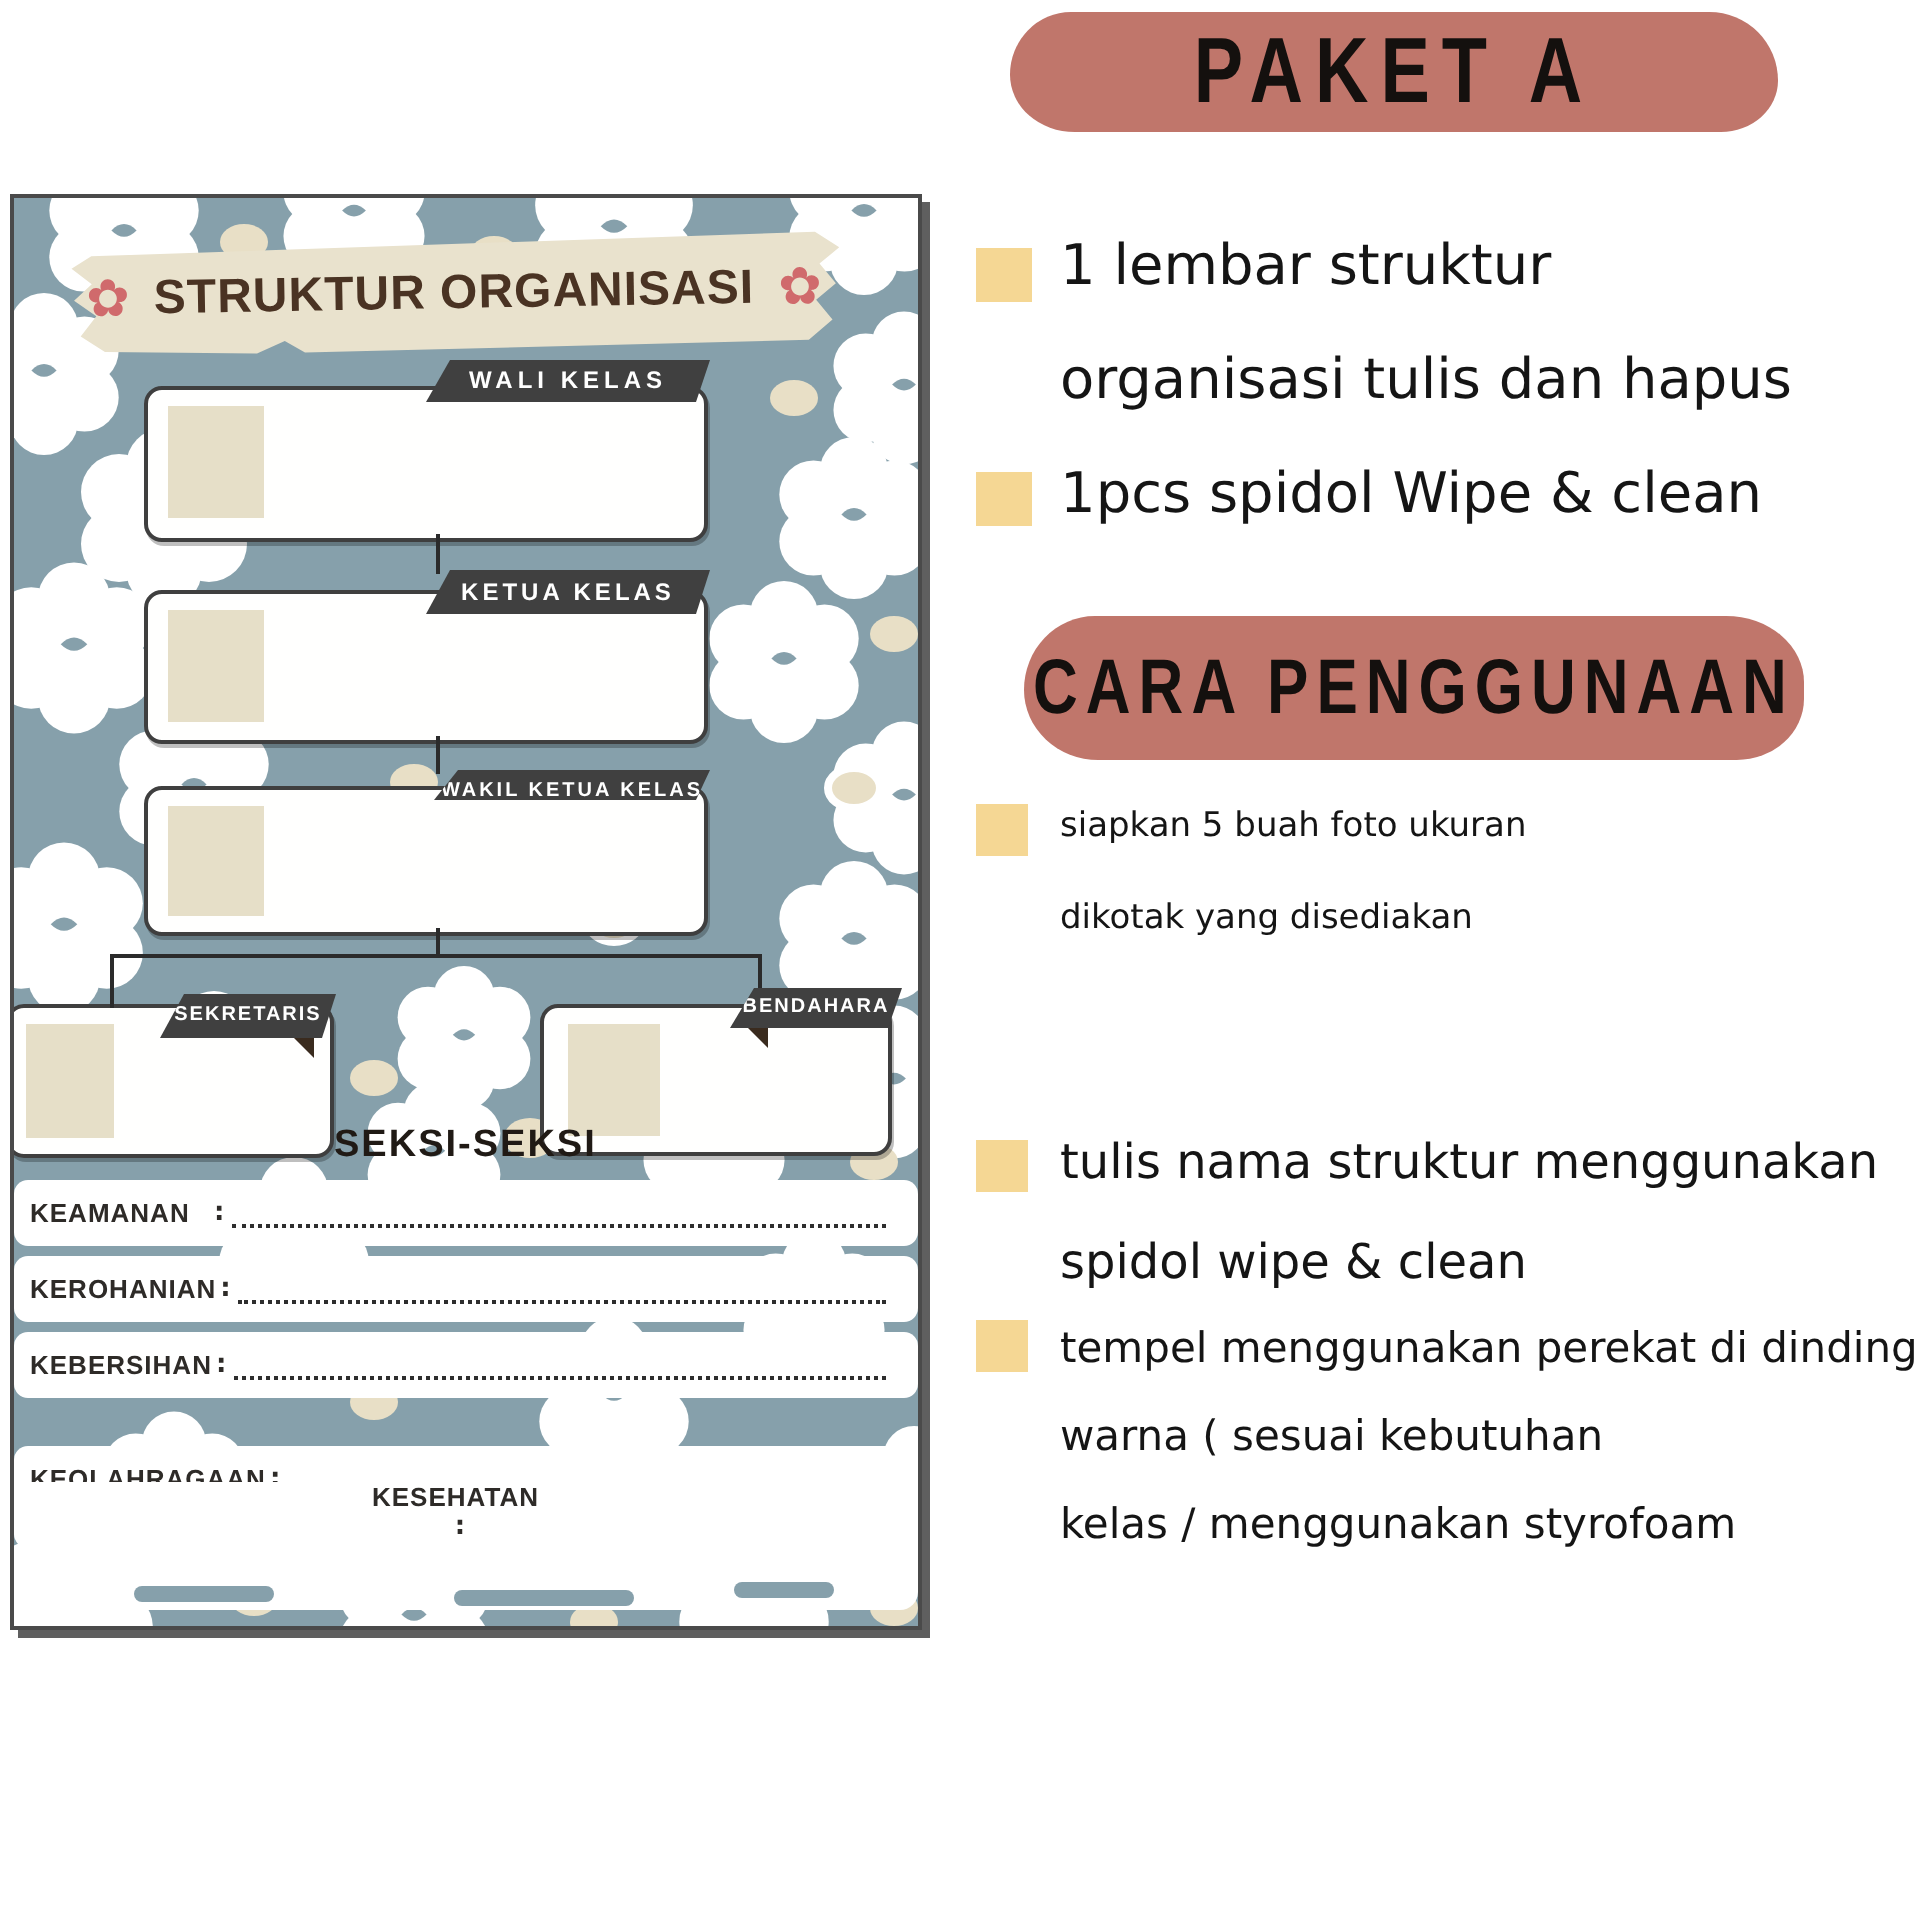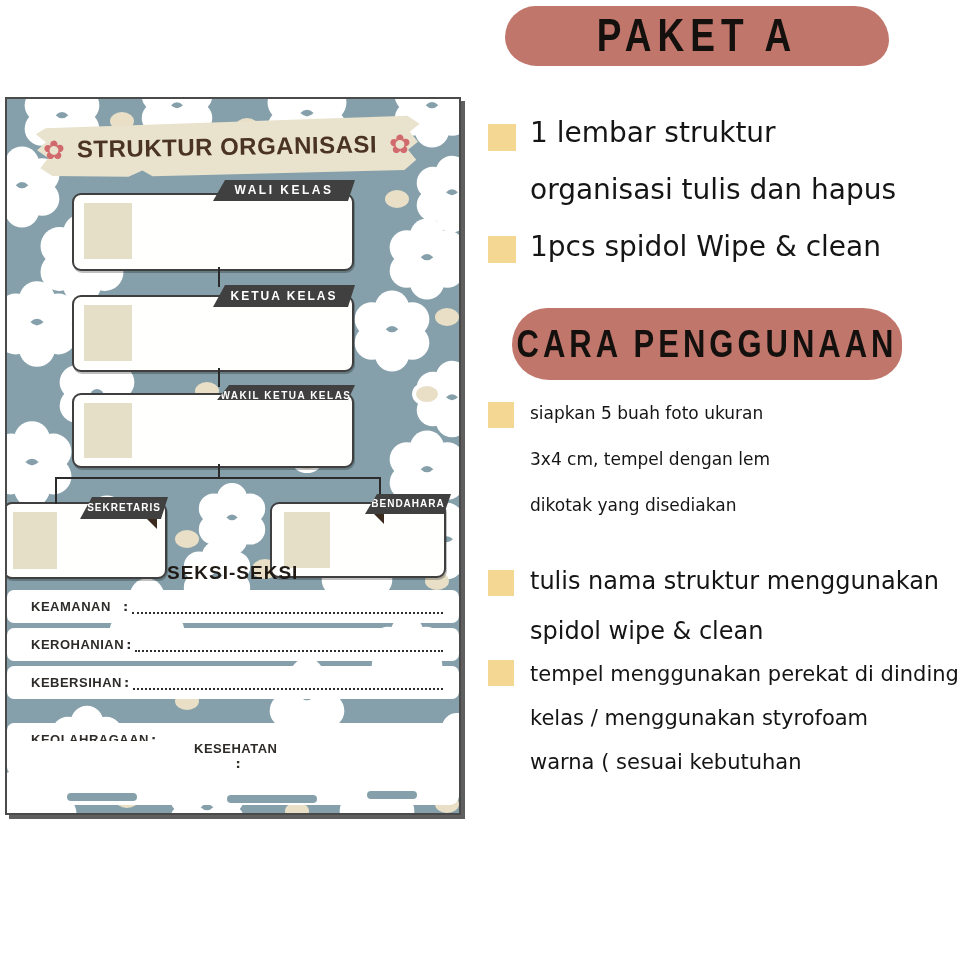--- a/index.html
+++ b/index.html
@@ -61,21 +61,21 @@
   
   .conn{position:absolute;background:#2b2b2b;z-index:1;}
   
   .seksi-title{
     position:absolute;left:160px;top:463px;font-family:"Liberation Sans",sans-serif;
     font-weight:bold;font-size:19px;color:#201a15;letter-spacing:1px;z-index:5;
   }
   
   .row-band{
     position:absolute;left:0;width:452px;height:33px;background:#ffffff;
-    border-radius:7px;display:flex;align-items:center;padding:0 12px 0 24px;
+    border-radius:7px;display:flex;align-items:center;padding:0 12px 0 8px;
     box-sizing:border-box;z-index:5;
   }
   .row-label{
     font-family:"Liberation Sans",sans-serif;font-weight:bold;font-size:13px;
     color:#2e2b28;letter-spacing:.5px;min-width:90px;
   }
   .row-colon{font-weight:bold;font-size:13px;color:#2e2b28;margin:0 4px 0 2px;}
   .row-dots{flex:1;border-bottom:2px dotted #2e2e2e;height:12px;margin-right:4px;}
   .bottom-band{
     position:absolute;left:0;top:672px;width:452px;height:34px;background:#ffffff;
@@ -269,28 +269,27 @@
   <div class="line">1pcs spidol Wipe &amp; clean</div>
 </div>
 
 <div class="pill pill-b">
   <span class="pill-text">CARA PENGGUNAAN</span>
 </div>
 
 <div class="bullet-sq" style="left:488px;top:402px;width:26px;height:26px;"></div>
 <div class="hand use-1">
   <div class="line">siapkan 5 buah foto ukuran</div>
-  <div class="line">3x4 cm, tempel dengan lem</div>
   <div class="line">dikotak yang disediakan</div>
 </div>
 
 <div class="bullet-sq" style="left:488px;top:570px;width:26px;height:26px;"></div>
 <div class="hand use-2">
   <div class="line">tulis nama struktur menggunakan</div>
   <div class="line">spidol wipe &amp; clean</div>
 </div>
 
 <div class="bullet-sq" style="left:488px;top:660px;width:26px;height:26px;"></div>
 <div class="hand use-3">
   <div class="line">tempel menggunakan perekat di dinding</div>
+  <div class="line">warna ( sesuai kebutuhan</div>
   <div class="line">kelas / menggunakan styrofoam</div>
-  <div class="line">warna ( sesuai kebutuhan</div>
 </div>
 
 </body></html>

